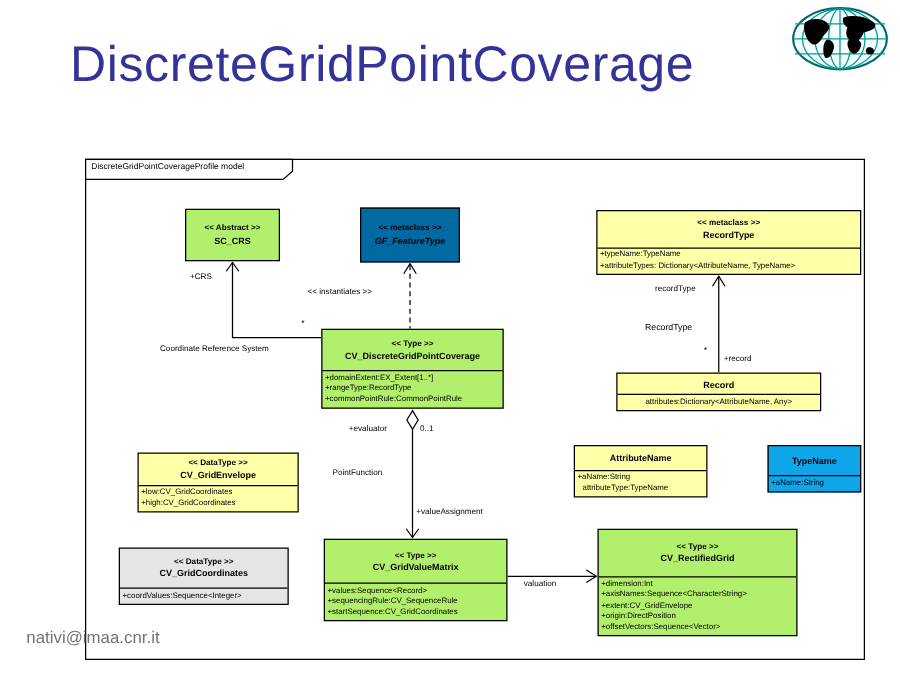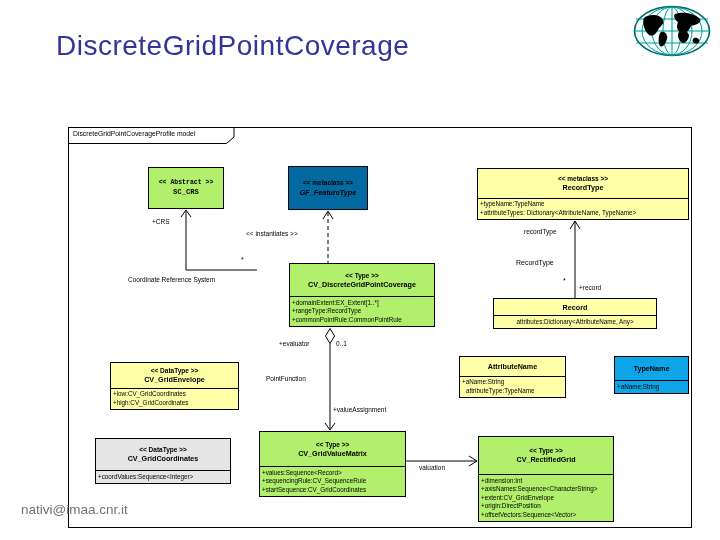--- a/index.html
+++ b/index.html
@@ -1,18 +1,18 @@
 <!DOCTYPE html>
 <html><head>
 <meta charset="utf-8">
 <style>
   html,body{margin:0;padding:0;background:#fff;}
   #slide{position:relative;width:720px;height:540px;background:#ffffff;overflow:hidden;
          font-family:"Liberation Sans",sans-serif;}
-  #title{position:absolute;left:56px;top:30px;font-size:28px;letter-spacing:.5px;
+  #title{position:absolute;left:56px;top:30px;font-size:40px;letter-spacing:.5px;
          color:#333399;white-space:nowrap;z-index:5;text-align:center;}
   #footer{position:absolute;left:21px;top:502px;font-size:13.5px;color:#737373;z-index:6;}
   #logo{position:absolute;left:632px;top:5px;width:80px;height:52px;z-index:5;}
   #wires{position:absolute;left:0;top:0;z-index:1;pointer-events:none;}
   .uml-box{position:absolute;box-sizing:border-box;border:1px solid #000;display:flex;
            flex-direction:column;z-index:2;color:#000;}
   .uml-head{flex:1;display:flex;flex-direction:column;justify-content:center;
             text-align:center;padding:1px 2px;}
   .stereo{font-size:6.5px;font-weight:bold;line-height:1.25;}
   .cname{font-size:7.2px;font-weight:bold;line-height:1.25;}
@@ -77,21 +77,21 @@
     </g>
 
     <g stroke="#000" fill="none">
       <line x1="406" y1="461" x2="477" y2="461"></line>
       <polyline points="469,456 477,461 469,466"></polyline>
     </g>
   </svg>
 
   <div id="frame-label">DiscreteGridPointCoverageProfile model</div>
 
-  <div class="uml-box" style="left: 148px; top: 167px; width: 76px; height: 42px; background: rgb(178, 239, 109); font-family: Liberation Mono, monospace;">
+  <div class="uml-box" style="left: 148px; top: 167px; width: 76px; height: 42px; background: rgb(178, 239, 109);">
     <div class="uml-head">
       <div class="stereo">&lt;&lt; Abstract &gt;&gt;</div>
       <div class="cname">SC_CRS</div>
     </div>
   </div>
 
   <div class="uml-box" style="left: 288px; top: 166px; width: 80px; height: 44px; background: #0369a1;">
     <div class="uml-head">
       <div class="stereo">&lt;&lt; metaclass &gt;&gt;</div>
       <div class="cname it">GF_FeatureType</div>
@@ -102,21 +102,21 @@
     <div class="uml-head">
       <div class="stereo">&lt;&lt; metaclass &gt;&gt;</div>
       <div class="cname">RecordType</div>
     </div>
     <div class="uml-attrs">
       <div>+typeName:TypeName</div>
       <div>+attributeTypes: Dictionary&lt;AttributeName, TypeName&gt;</div>
     </div>
   </div>
 
-  <div class="uml-box" style="left: 257px; top: 263px; width: 146px; height: 64px; background: rgb(178, 239, 109); margin-left: 32px;">
+  <div class="uml-box" style="left: 257px; top: 263px; width: 146px; height: 64px; background: rgb(178, 239, 109);">
     <div class="uml-head">
       <div class="stereo">&lt;&lt; Type &gt;&gt;</div>
       <div class="cname">CV_DiscreteGridPointCoverage</div>
     </div>
     <div class="uml-attrs">
       <div>+domainExtent:EX_Extent[1..*]</div>
       <div>+rangeType:RecordType</div>
       <div>+commonPointRule:CommonPointRule</div>
     </div>
   </div>
@@ -175,21 +175,21 @@
   <div class="uml-box" style="left: 95px; top: 438px; width: 136px; height: 46px; background: #e5e5e5;">
     <div class="uml-head">
       <div class="stereo">&lt;&lt; DataType &gt;&gt;</div>
       <div class="cname">CV_GridCoordinates</div>
     </div>
     <div class="uml-attrs">
       <div>+coordValues:Sequence&lt;Integer&gt;</div>
     </div>
   </div>
 
-  <div class="uml-box" style="left: 478px; top: 423px; width: 136px; height: 86px; background: rgb(178, 239, 109); margin-top: 13px;">
+  <div class="uml-box" style="left: 478px; top: 423px; width: 160px; height: 86px; background: rgb(178, 239, 109);">
     <div class="uml-head">
       <div class="stereo">&lt;&lt; Type &gt;&gt;</div>
       <div class="cname">CV_RectifiedGrid</div>
     </div>
     <div class="uml-attrs">
       <div>+dimension:Int</div>
       <div>+axisNames:Sequence&lt;CharacterString&gt;</div>
       <div>+extent:CV_GridEnvelope</div>
       <div>+origin:DirectPosition</div>
       <div>+offsetVectors:Sequence&lt;Vector&gt;</div>

